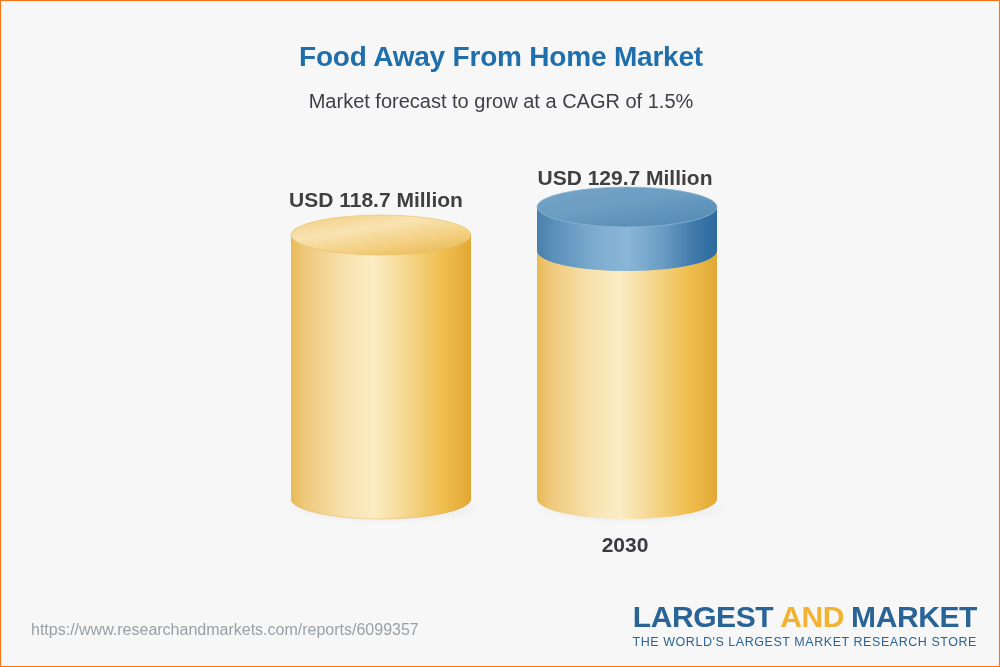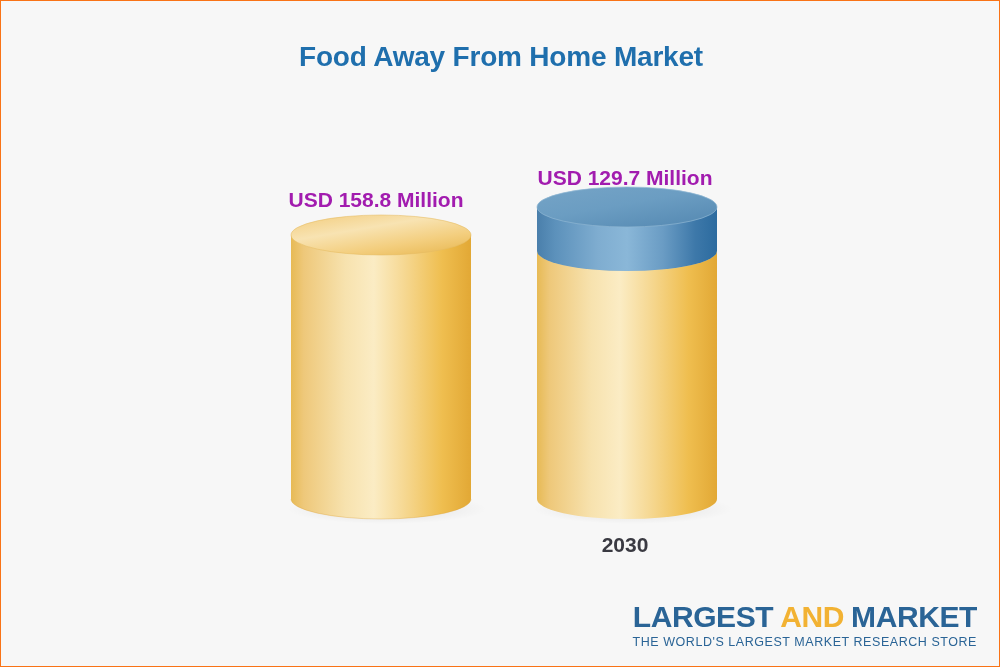--- a/index.html
+++ b/index.html
@@ -49,21 +49,21 @@
     left: 0;
     top: 0;
     width: 1000px;
     height: 600px;
   }
 
   .value-label {
     position: absolute;
     font-size: 21px;
     font-weight: bold;
-    color: #a21caf;
+    color: #404040;
     text-align: center;
     white-space: nowrap;
   }
   .value-label.v0 { left: 215px; top: 187px; width: 320px; }
   .value-label.v1 { left: 464px; top: 165px; width: 320px; }
 
   .cat-label {
     position: absolute;
     font-size: 21px;
     font-weight: bold;
@@ -113,24 +113,25 @@
     white-space: nowrap;
   }
 </style>
 </head>
 <body>
 
 <div class="page">
 
   <div class="chart-title">Food Away From Home Market</div>
 
+  <div class="chart-subtitle">Market forecast to grow at a CAGR of 1.5%</div>
 
   <div class="plot">
 
-    <div class="value-label v0">USD 158.8 Million</div>
+    <div class="value-label v0">USD 118.7 Million</div>
 
     <div class="value-label v1">USD 129.7 Million</div>
 
     <div class="cyl" style="left:278px; top:212px;">
       <svg width="204" height="320" viewBox="0 0 204 320">
         <defs>
           <linearGradient id="bodyYellow1" x1="0" y1="0" x2="1" y2="0">
             <stop offset="0.00" stop-color="#e7ba55"></stop>
             <stop offset="0.07" stop-color="#eec87a"></stop>
             <stop offset="0.30" stop-color="#f7e2ae"></stop>
@@ -203,19 +204,20 @@
         <path d="M 12 22 L 12 66 A 90 20 0 0 0 192 66 L 192 22 Z" fill="url(#bodyBlue2)"></path>
 
         <ellipse cx="102" cy="22" rx="90" ry="20" fill="url(#capBlue2)"></ellipse>
         <ellipse cx="102" cy="22" rx="90" ry="20" fill="none" stroke="#8fb6d3" stroke-opacity="0.7" stroke-width="1"></ellipse>
       </svg>
     </div>
 
     <div class="cat-label c1">2030</div>
   </div>
 
+  <div class="footer-url">https://www.researchandmarkets.com/reports/6099357</div>
 
   <div class="logo">
     <div class="logo-main"><span>LARGEST</span><span class="and" style="margin-left: 7px;">AND</span><span style="margin-left: 7px;">MARKET</span></div>
     <div class="logo-tag">THE WORLD'S LARGEST MARKET RESEARCH STORE</div>
   </div>
 
 </div>
 
 </body></html>

